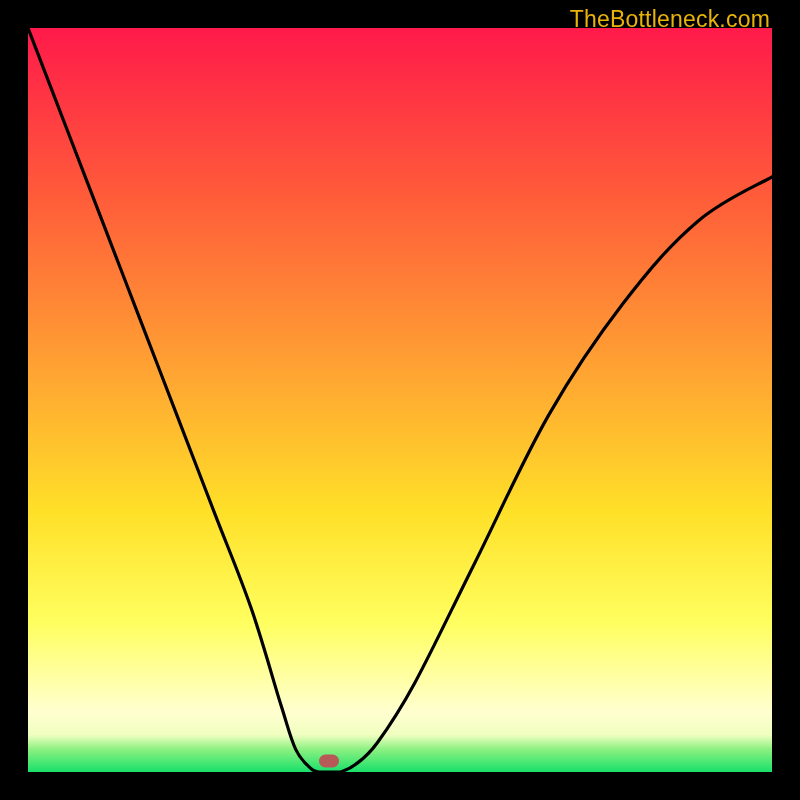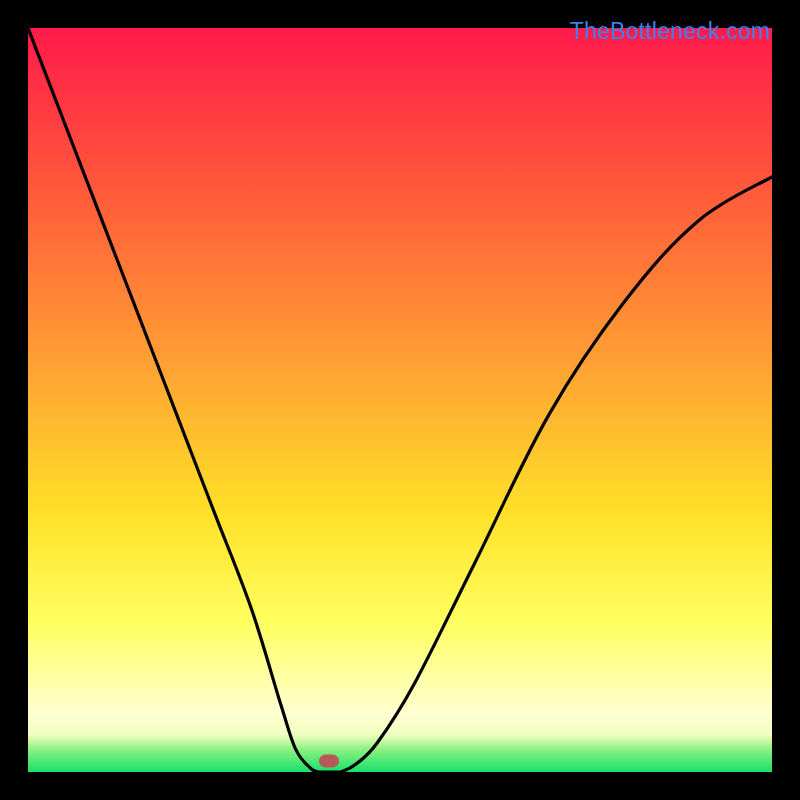--- a/index.html
+++ b/index.html
@@ -27,25 +27,24 @@
       #ffffd0 92%,
       #f0ffc0 95%,
       #8af080 97%,
       #18e06a 100%
     );
   }
   .watermark {
     position: absolute;
     top: 6px;
     right: 30px;
-    color: #3b82f6;
+    color: #eab308;
     font-size: 23px;
     font-weight: 500;
     letter-spacing: 0.2px;
-    margin-top: 12px;
   }
   .curve-layer {
     position: absolute;
     left: 0;
     top: 0;
     width: 744px;
     height: 744px;
   }
   .marker {
     position: absolute;

